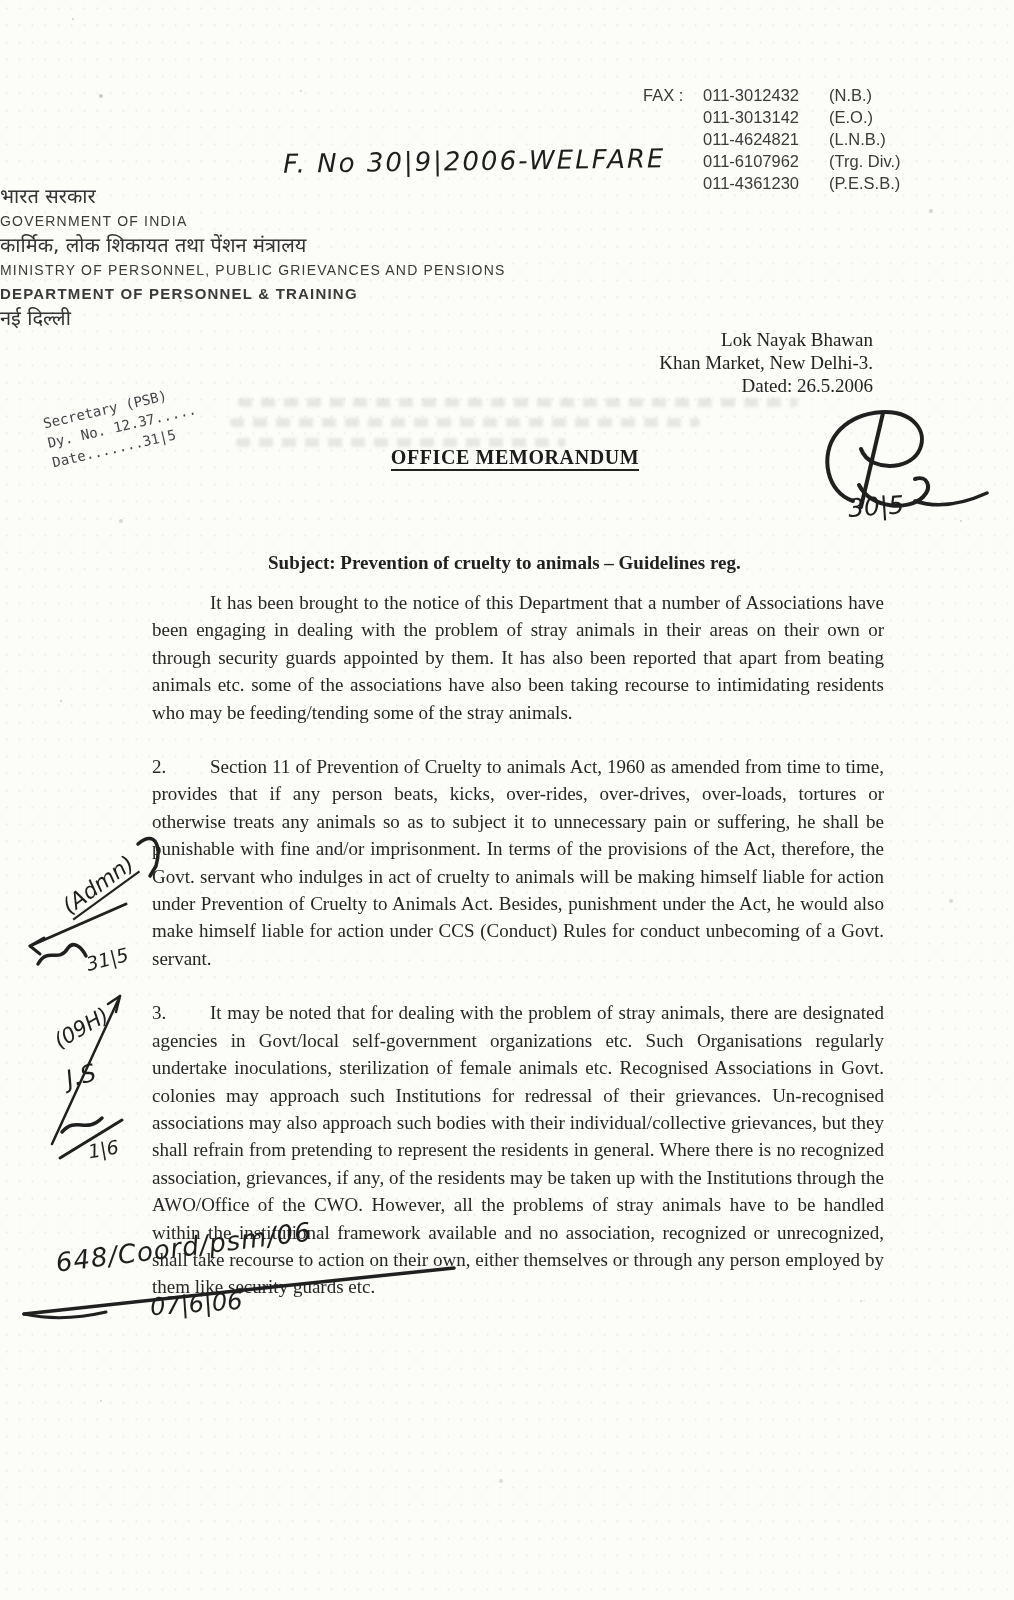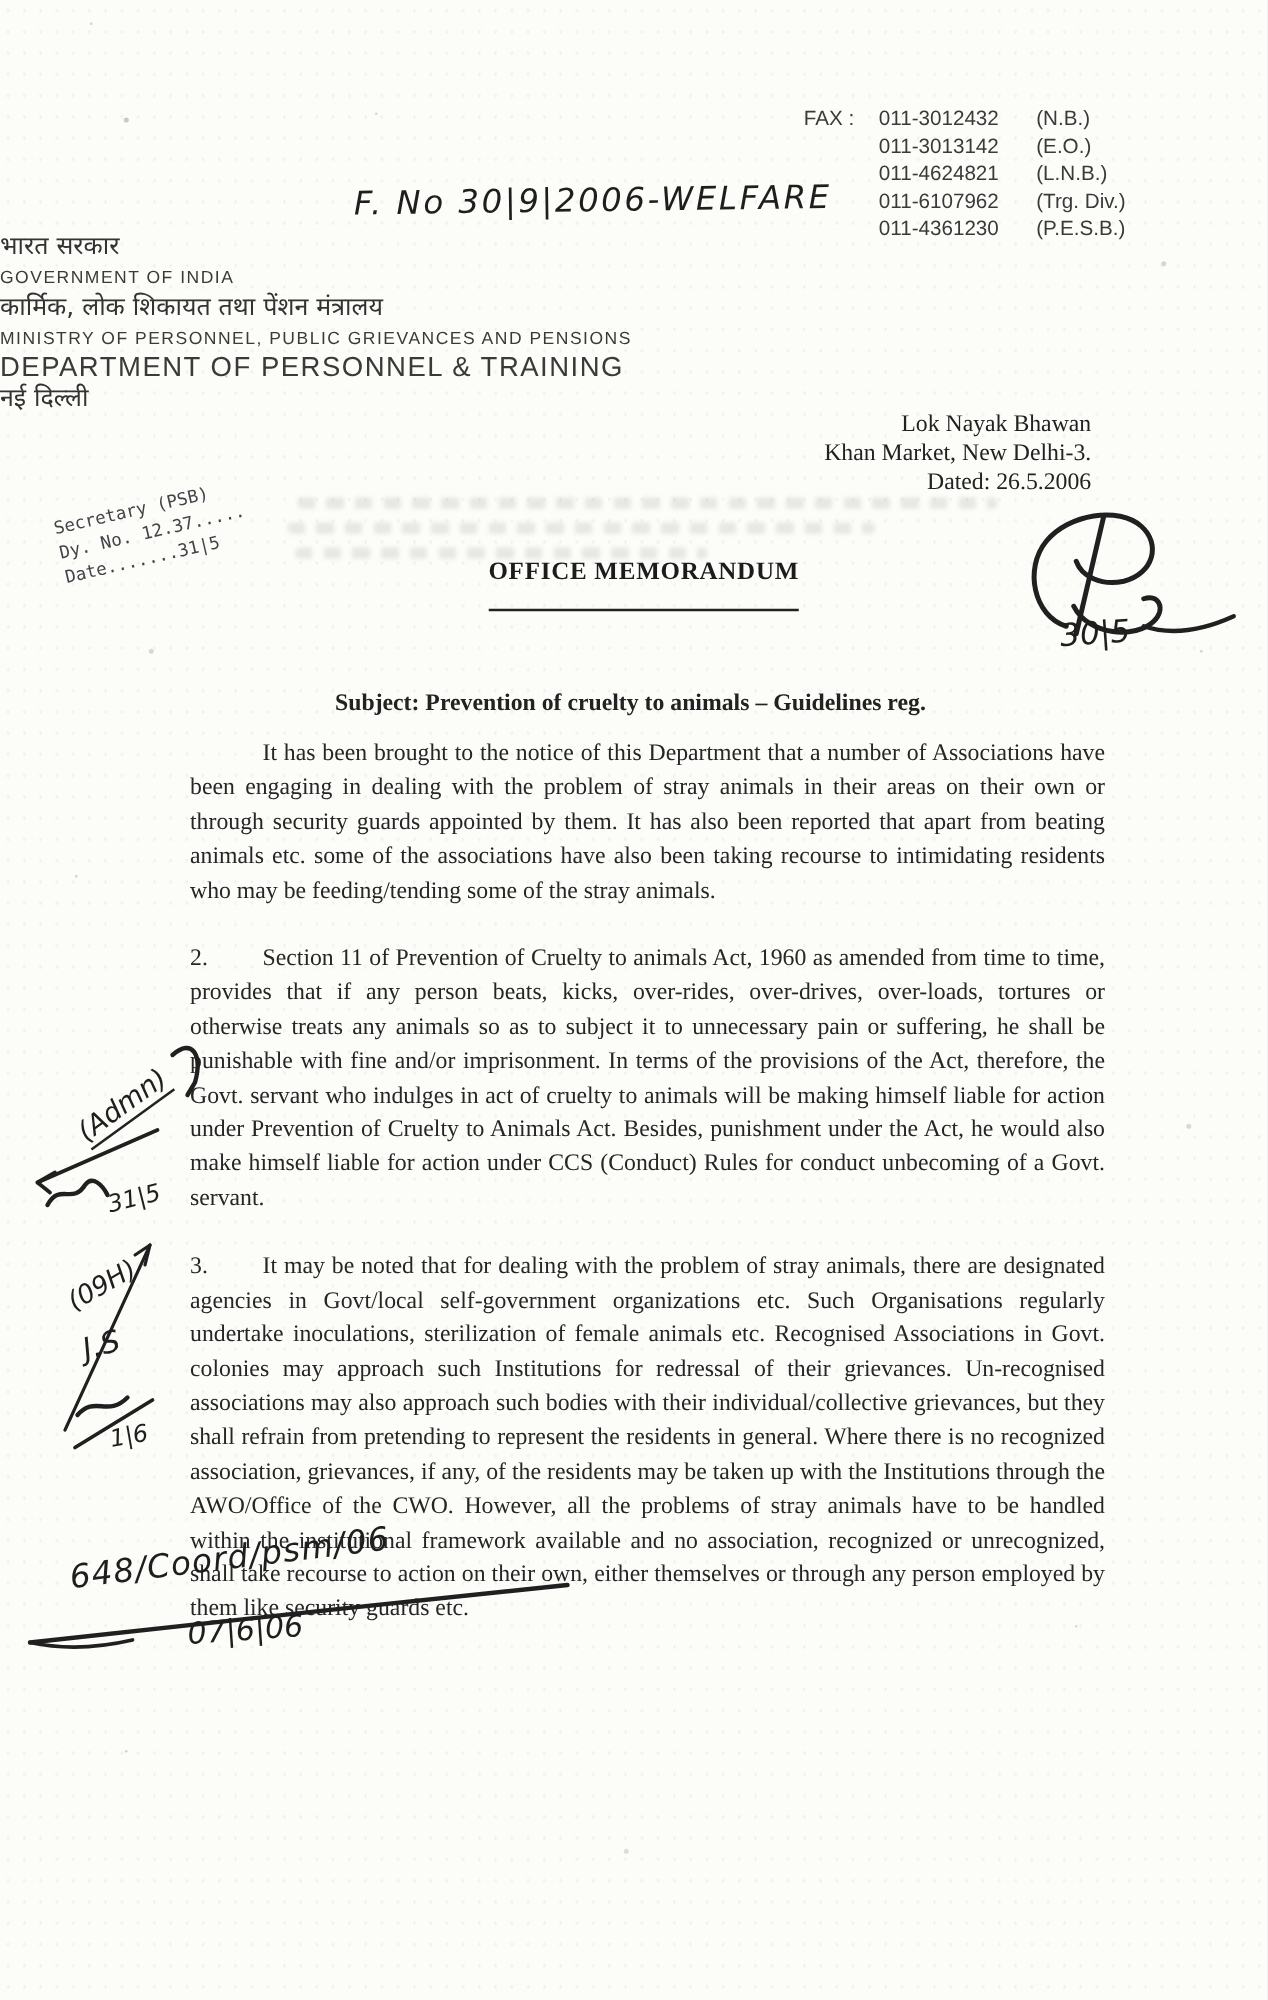--- a/index.html
+++ b/index.html
@@ -26,36 +26,36 @@
   .fax-grid span{white-space:nowrap;}
   
   .hw{font-family:"DejaVu Sans",sans-serif; font-style:italic; color:#1e1e1e;}
   .file-no{position:absolute; left:283px; top:146px; font-size:26px; letter-spacing:2px;
            transform:rotate(-0.8deg); white-space:nowrap;}
   
   .letterhead{position:absolute; left:0; top:184px; width:884px; text-align:left;}
   .lh-hi{font-family:"DejaVu Sans",sans-serif; font-size:20px; line-height:25px; color:#333;}
   .lh-en{font-family:"Liberation Sans",sans-serif; font-size:14px; line-height:24px;
          letter-spacing:1.2px; color:#3a3a3a;}
-  .lh-en.small{font-size:22px;}
+  .lh-en.small{font-size:15px;font-weight:bold;}
   
   .addr{position:absolute; left:611px; top:328px; width:262px; text-align:right;
         font-size:19px; line-height:23px; color:#222;}
   
   .stamp{position:absolute; left:46px; top:396px; transform:rotate(-13deg);
          font-family:"DejaVu Sans Mono",monospace; font-size:14px; line-height:20px;
          color:#343438; white-space:nowrap; opacity:0.92;}
   
   .smudge{position:absolute; height:9px; border-radius:4px; opacity:0.14; filter:blur(1.6px);
     background:repeating-linear-gradient(90deg,#6a6a6a 0 14px, transparent 14px 23px);
     pointer-events:none;}
   
   .om-title{position:absolute; left:315px; top:446px; width:400px; text-align:center;}
   .om-title span{font-size:20px; font-weight:bold; letter-spacing:0.6px;
-     border-bottom:2.5px solid #222; padding-bottom:19px; color:#1c1c1c;}
+     border-bottom:2.5px solid #222; padding-bottom:1px; color:#1c1c1c;}
   
   .subject{position:absolute; left:268px; top:552px; width:540px; font-size:19px;
      font-weight:bold; color:#222;}
   
   .bodytext{position:absolute; left:152px; top:589px; width:732px; font-size:19px;
      line-height:27.4px; text-align:justify; color:#262626;}
   .bodytext p{margin:0 0 27px 0;}
   .indent{text-indent:58px;}
   .pnum{display:inline-block; width:58px; text-indent:0;}
   

